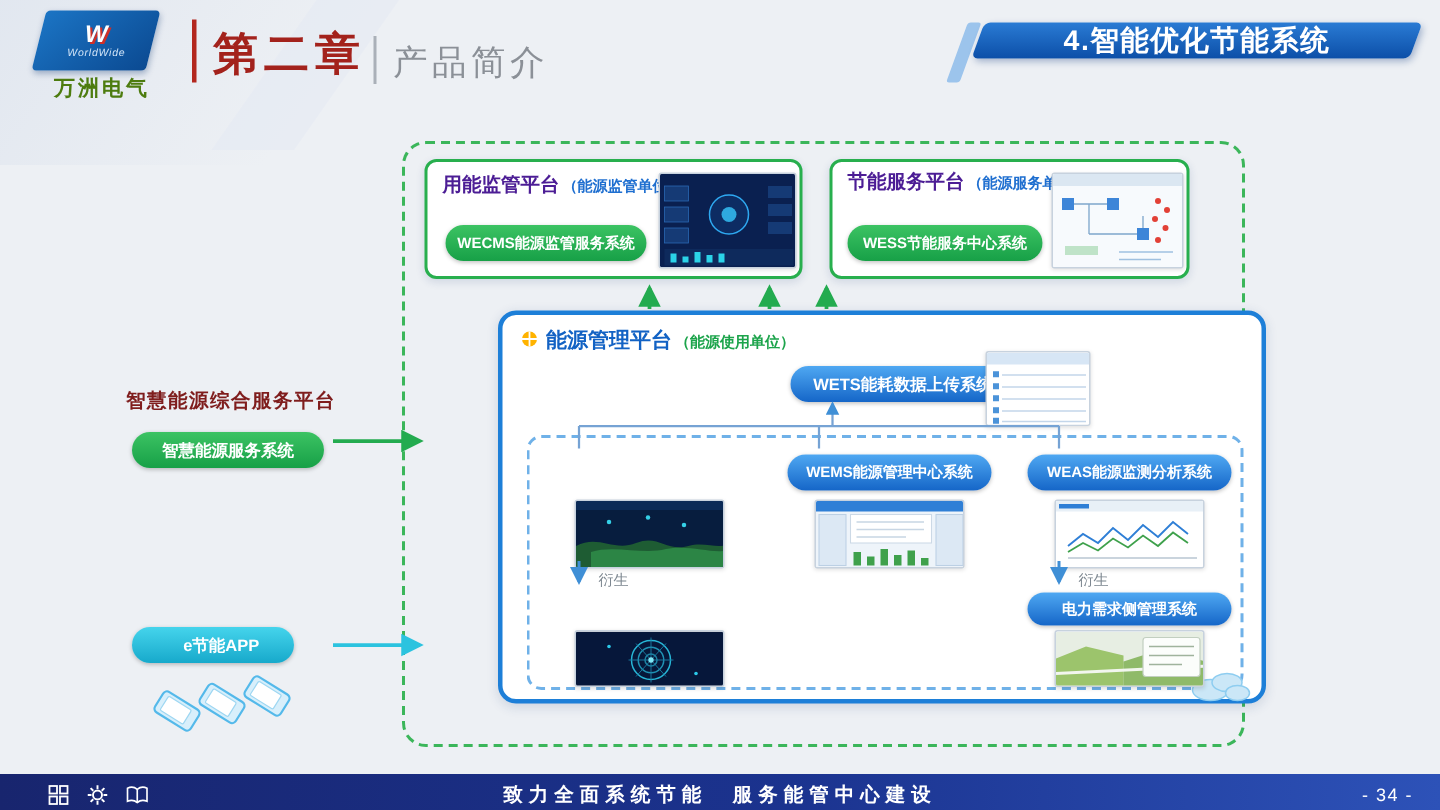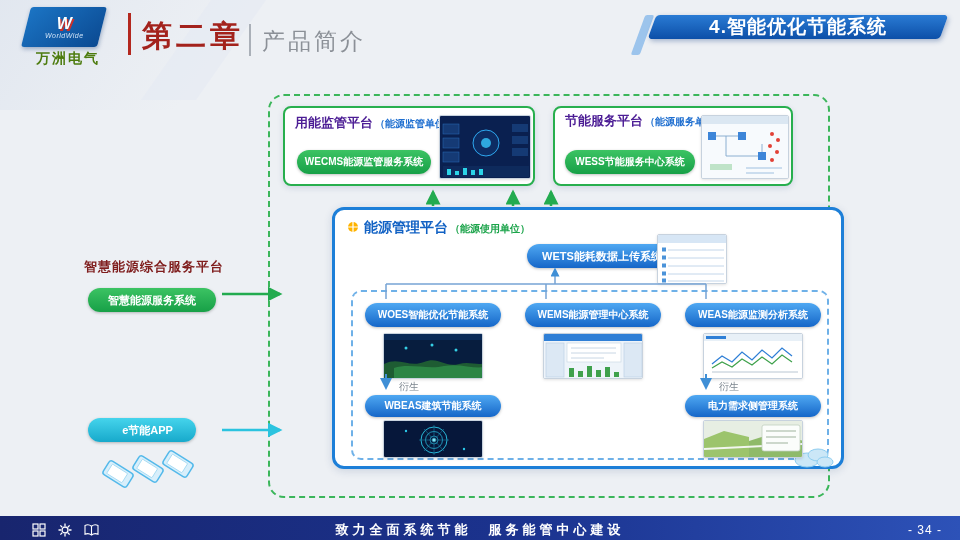--- a/index.html
+++ b/index.html
@@ -169,21 +169,20 @@
             <rect x="4" y="20.5" width="4" height="4"></rect>
           <rect x="4" y="28.5" width="4" height="4"></rect>
             <rect x="4" y="36.5" width="4" height="4"></rect>
           <rect x="4" y="43.5" width="4" height="4"></rect>
         </g>
       </svg>
     </div>
 
     <div class="abs inner-dashed" style="left:16px;top:80px;width:478px;height:170px;"></div>
 
-    <div class="abs pill blue" style="left:30px;top:93px;width:136px;height:24px;">WOES智能优化节能系统</div>
     <div class="abs pill blue" style="left:190px;top:93px;width:136px;height:24px;">WEMS能源管理中心系统</div>
     <div class="abs pill blue" style="left:350px;top:93px;width:136px;height:24px;">WEAS能源监测分析系统</div>
 
     <div class="abs shot" style="left:48px;top:123px;width:100px;height:46px;">
       <svg width="100" height="46" viewBox="0 0 100 46">
         <rect width="100" height="46" fill="#071d3e"></rect>
         <rect width="100" height="6" fill="#0a2a57"></rect>
         <path d="M0,30 C15,22 25,34 40,28 C55,22 60,34 75,30 C85,27 95,32 100,29 V46 H0 Z" fill="#1e5c33"></path>
         <path d="M10,34 C25,29 45,36 60,32 C75,29 90,35 100,33 V46 H10 Z" fill="#2f8c49" opacity=".85"></path>
         <circle cx="22" cy="14" r="1.5" fill="#35d0e6"></circle>
@@ -216,21 +215,20 @@
         <rect x="2" y="2" width="20" height="3" fill="#2f7fd6"></rect>
         <path d="M8,38 H94" stroke="#b9c6d2" stroke-width="1"></path>
         <polyline points="8,30 18,22 28,28 38,18 48,26 58,16 68,24 78,14 88,22" fill="none" stroke="#2f7fd6" stroke-width="1.3"></polyline>
         <polyline points="8,34 18,28 28,33 38,25 48,31 58,23 68,30 78,21 88,28" fill="none" stroke="#3fa14c" stroke-width="1.2"></polyline>
       </svg>
     </div>
 
     <div class="abs derive-label" style="left:64px;top:170px;">衍生</div>
     <div class="abs derive-label" style="left:384px;top:170px;">衍生</div>
 
-    <div class="abs pill blue" style="left:30px;top:185px;width:136px;height:22px;">WBEAS建筑节能系统</div>
     <div class="abs pill blue" style="left:350px;top:185px;width:136px;height:22px;">电力需求侧管理系统</div>
 
     <div class="abs shot" style="left:48px;top:210px;width:100px;height:38px;">
       <svg width="100" height="38" viewBox="0 0 100 38">
         <rect width="100" height="38" fill="#06173a"></rect>
         <g fill="none" stroke="#2bc8e8">
           <circle cx="50" cy="19" r="13" opacity=".9"></circle>
           <circle cx="50" cy="19" r="8.5" opacity=".7"></circle>
           <circle cx="50" cy="19" r="4" opacity=".6"></circle>
         </g>

